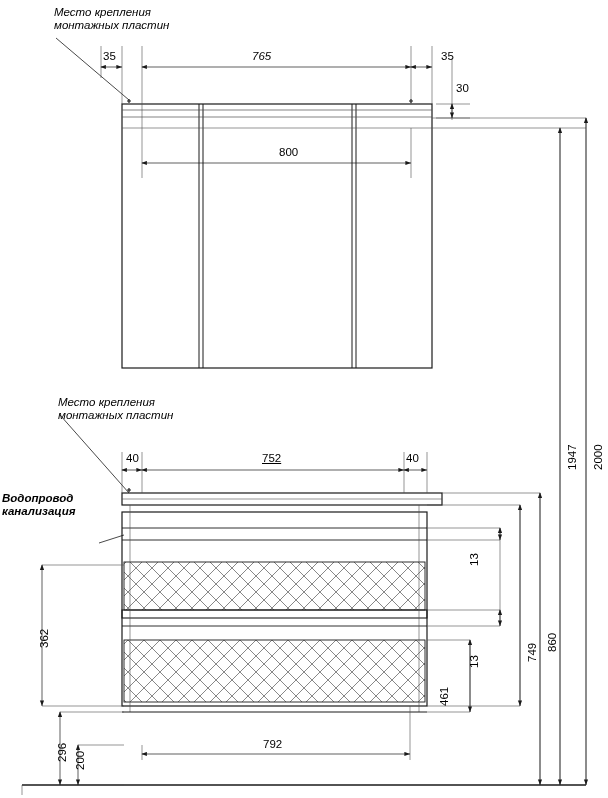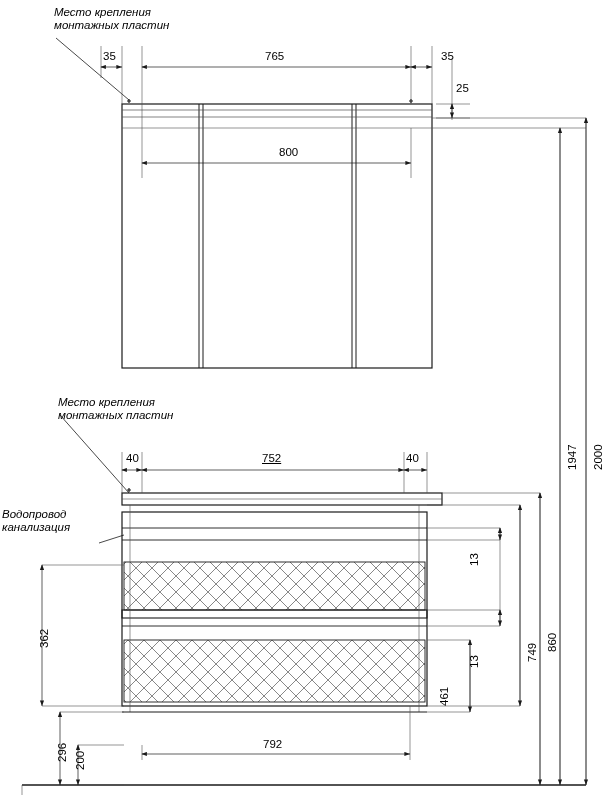--- a/index.html
+++ b/index.html
@@ -142,27 +142,27 @@
       <line x1="540" y1="493" x2="540" y2="785" marker-start="url(#arrE)" marker-end="url(#arrS)"></line>
       <line x1="560" y1="128" x2="560" y2="785" marker-start="url(#arrE)" marker-end="url(#arrS)"></line>
       <line x1="586" y1="118" x2="586" y2="785" marker-start="url(#arrE)" marker-end="url(#arrS)"></line>
     </g>
   </svg>
 
   <div class="lbl" style="left:54px;top:6px;">Место крепления
 монтажных пластин</div>
   <div class="lbl" style="left:58px;top:396px;">Место крепления
 монтажных пластин</div>
-  <div class="lbl" style="left:2px;top:508px;">Водопровод
+  <div class="lbl" style="left:2px;top:492px;font-weight:bold;">Водопровод
 канализация</div>
 
   <div class="dim" style="left:103px;top:50px;">35</div>
-  <div class="dim" style="left:265px;top:50px;">765</div>
+  <div class="dim" style="left:252px;top:50px;font-style:italic;">765</div>
   <div class="dim" style="left:441px;top:50px;">35</div>
-  <div class="dim" style="left:456px;top:82px;">25</div>
+  <div class="dim" style="left:456px;top:82px;">30</div>
   <div class="dim" style="left:263px;top:146px;margin-left:16px;">800</div>
 
   <div class="dim" style="left:126px;top:452px;">40</div>
   <div class="dim" style="left:262px;top:452px;text-decoration:underline;">752</div>
   <div class="dim" style="left:406px;top:452px;">40</div>
   <div class="dim" style="left:263px;top:738px;text-align:center;">792</div>
 
   <div class="dim rot" style="left:468px;top:566px;">13</div>
   <div class="dim rot" style="left:468px;top:668px;">13</div>
   <div class="dim rot" style="left:546px;top:652px;">860</div>

